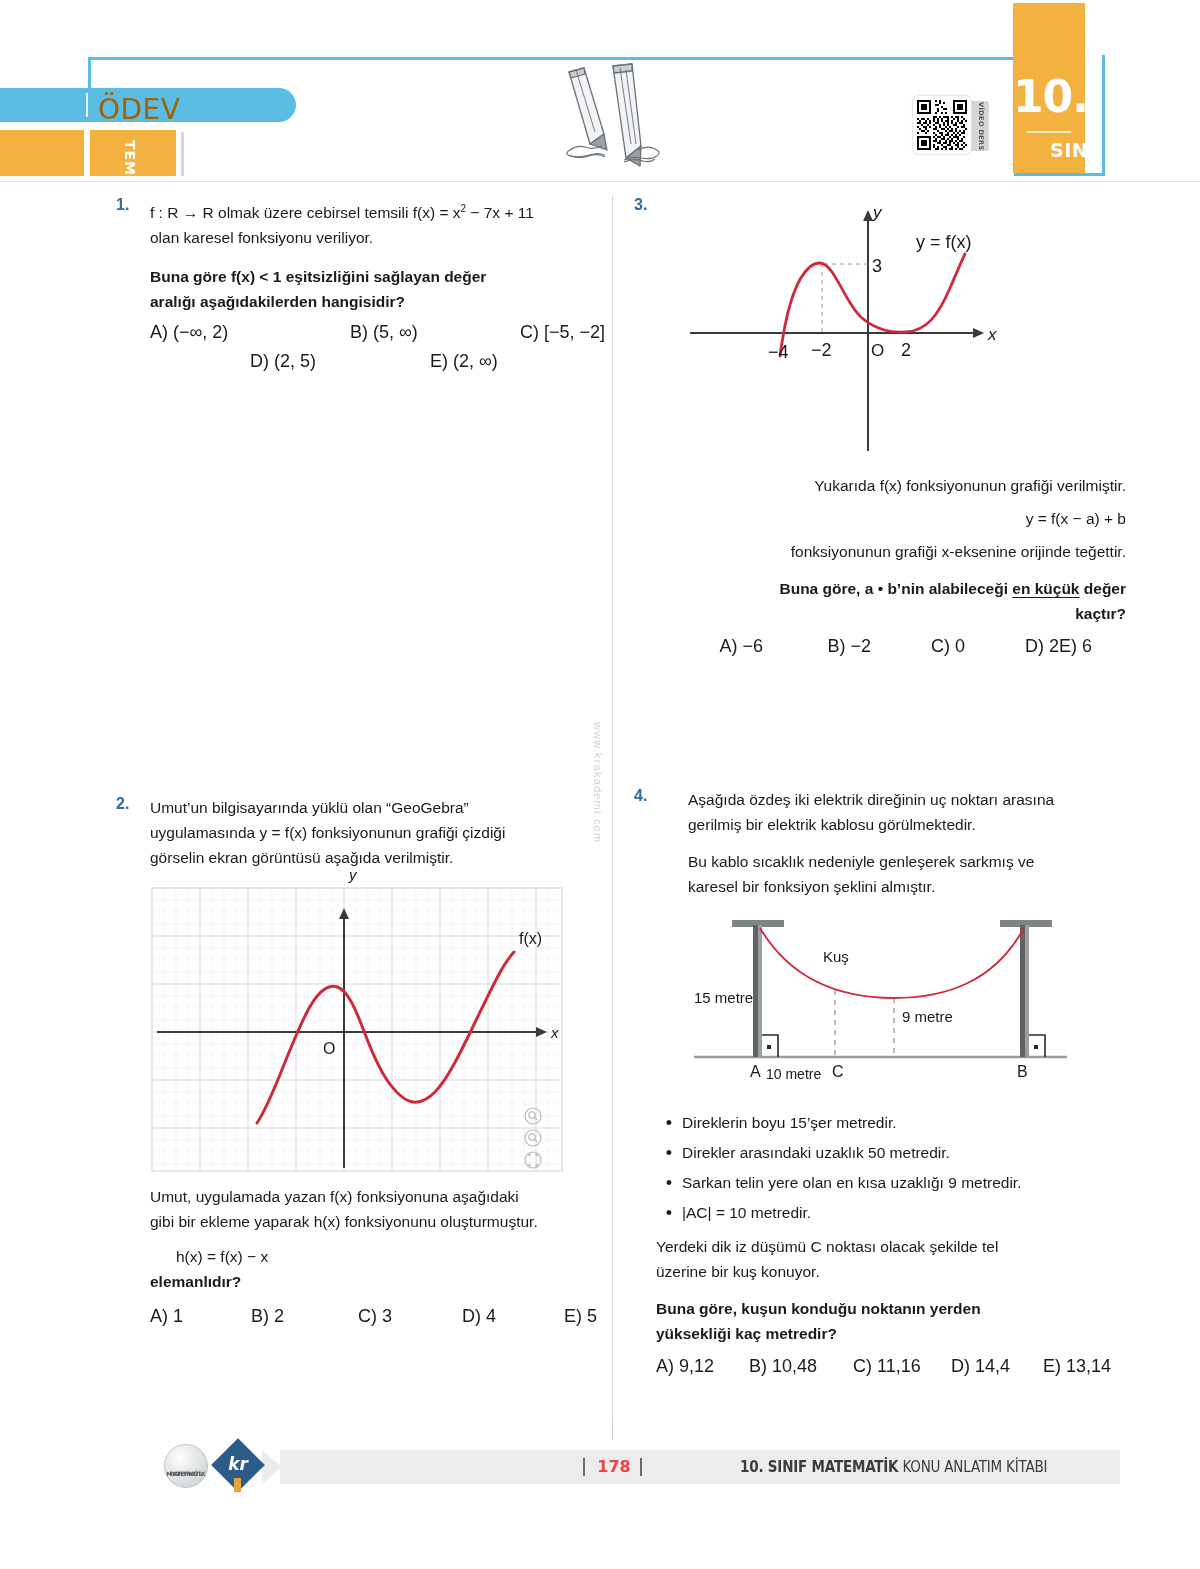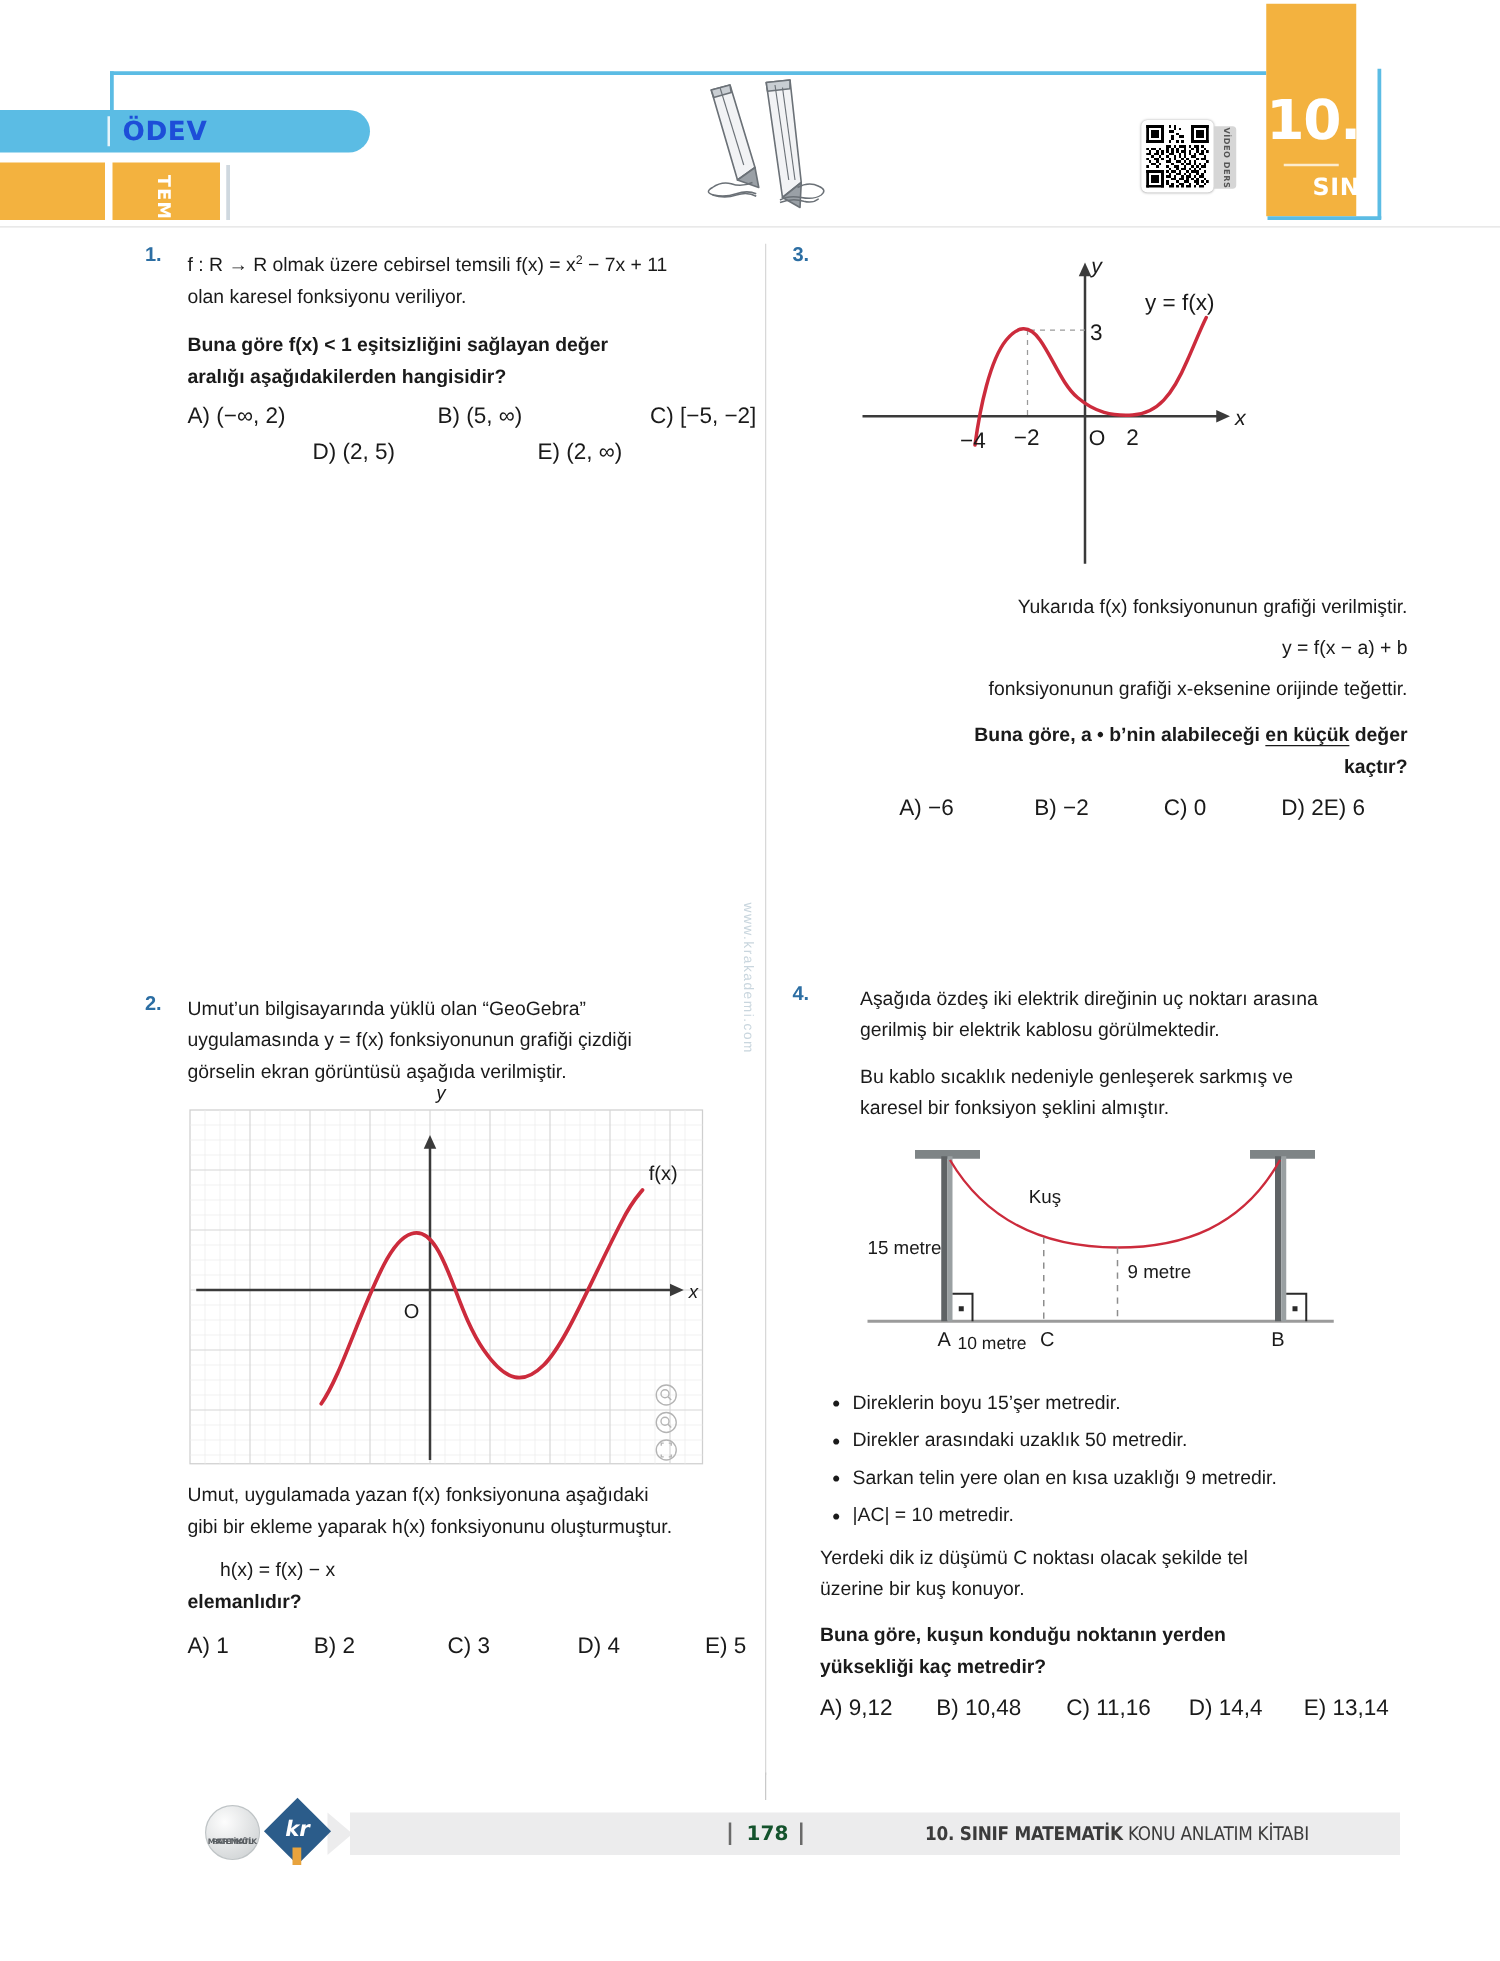--- a/index.html
+++ b/index.html
@@ -24,21 +24,21 @@
   .odev-bar {
     position: absolute; left: 0; top: 88px; width: 296px; height: 34px;
     background: #5bbce4; border-radius: 0 17px 17px 0;
   }
   .odev-tick {
     position: absolute; left: 86px; top: 93px; width: 2px; height: 24px;
     background: #ffffff; opacity: .85;
   }
   .odev-label {
     position: absolute; left: 98px; top: 93px;
-    font-size: 21px; font-weight: bold; color: #1d4ed8;
+    font-size: 28px; font-weight: normal; color: #a16207;
     letter-spacing: .5px; font-family: "DejaVu Sans", sans-serif;
   }
   .tema-left {
     position: absolute; left: 0; top: 130px; width: 84px; height: 46px;
     background: #f3b23f;
   }
   .tema-box {
     position: absolute; left: 90px; top: 130px; width: 86px; height: 46px;
     background: #f3b23f;
   }
@@ -170,21 +170,21 @@
     border-top: 17px solid transparent; border-bottom: 17px solid transparent;
     border-left: 20px solid #ececed;
   }
   .ft-pipe1, .ft-pipe2 {
     position: absolute; top: 1458px; width: 2px; height: 18px; background: #6a6a6a;
   }
   .ft-pipe1 { left: 583px; }
   .ft-pipe2 { left: 640px; }
   .ft-page {
     position: absolute; left: 592px; top: 1457px; width: 44px; text-align: center;
-    font-size: 16px; font-weight: bold; color: #14532d;
+    font-size: 16px; font-weight: bold; color: #ef4444;
     font-family: "DejaVu Sans", sans-serif;
   }
   .ft-title {
     position: absolute; left: 740px; top: 1458px;
     font-size: 15px; color: #3b3b3b; white-space: nowrap;
     font-family: "DejaVu Sans Condensed", "DejaVu Sans", sans-serif;
     letter-spacing: -.2px;
   }
   .ft-title b { font-weight: bold; }
   .logo-circle {

